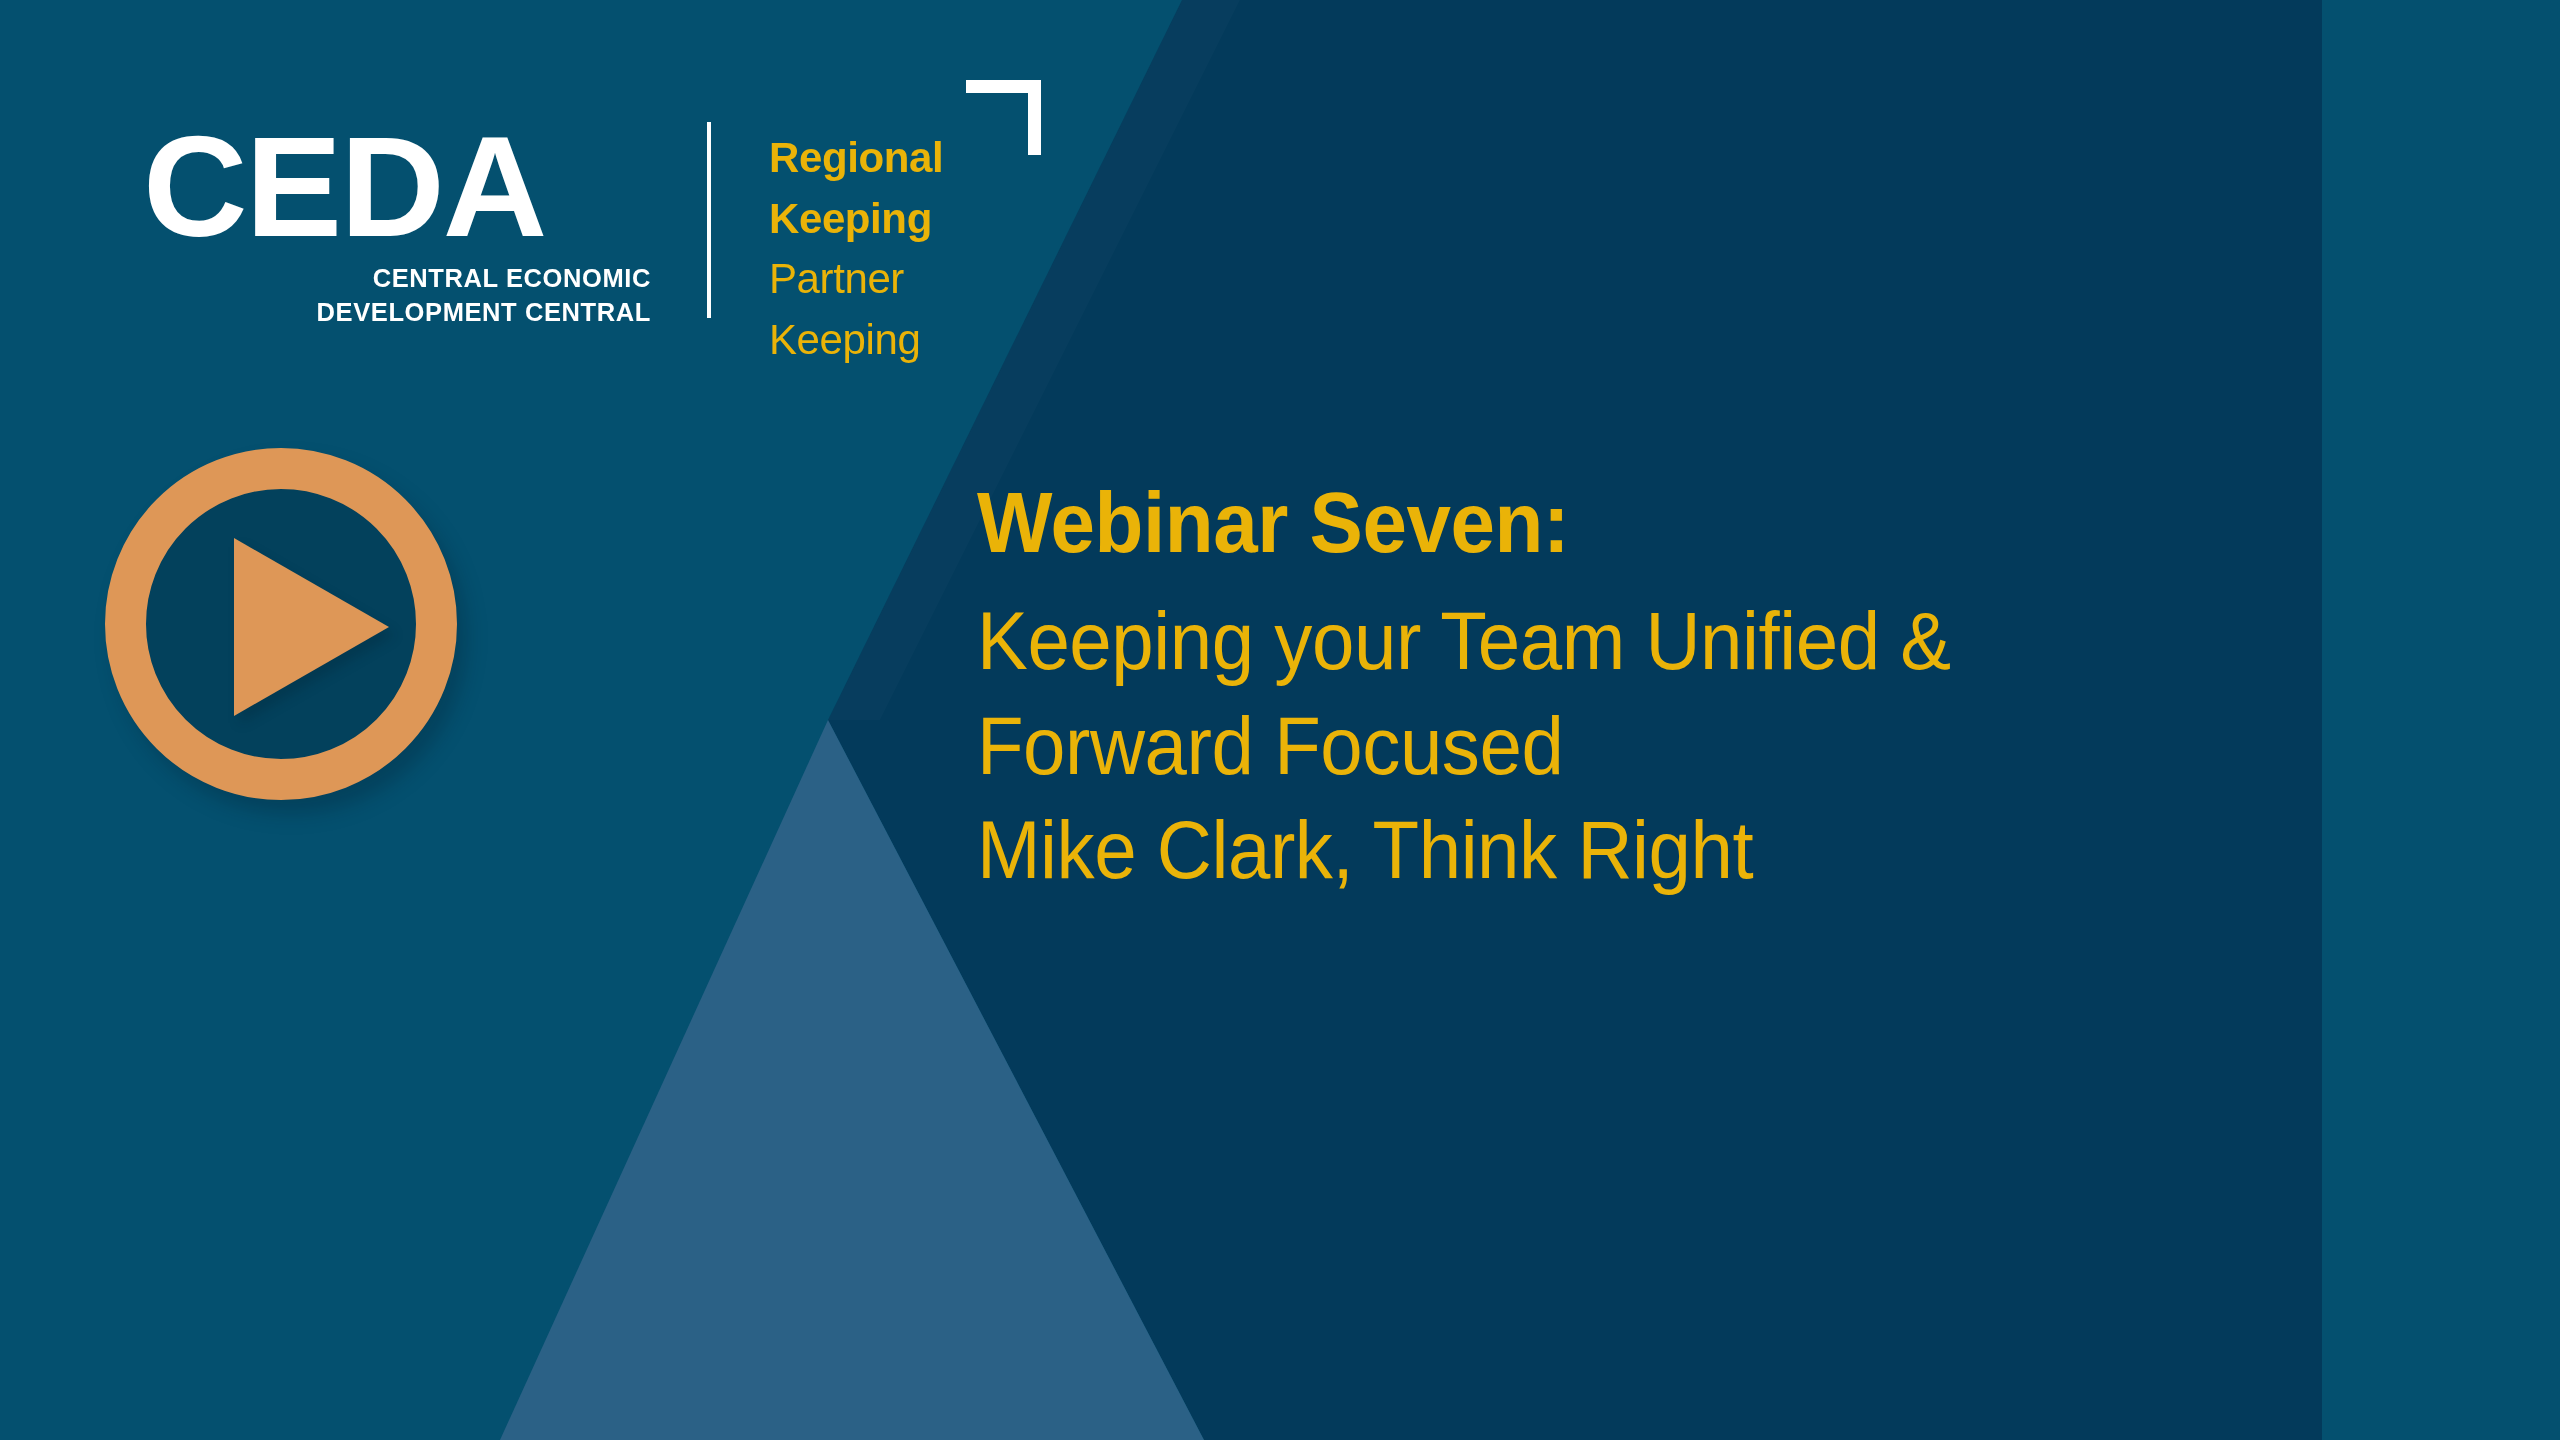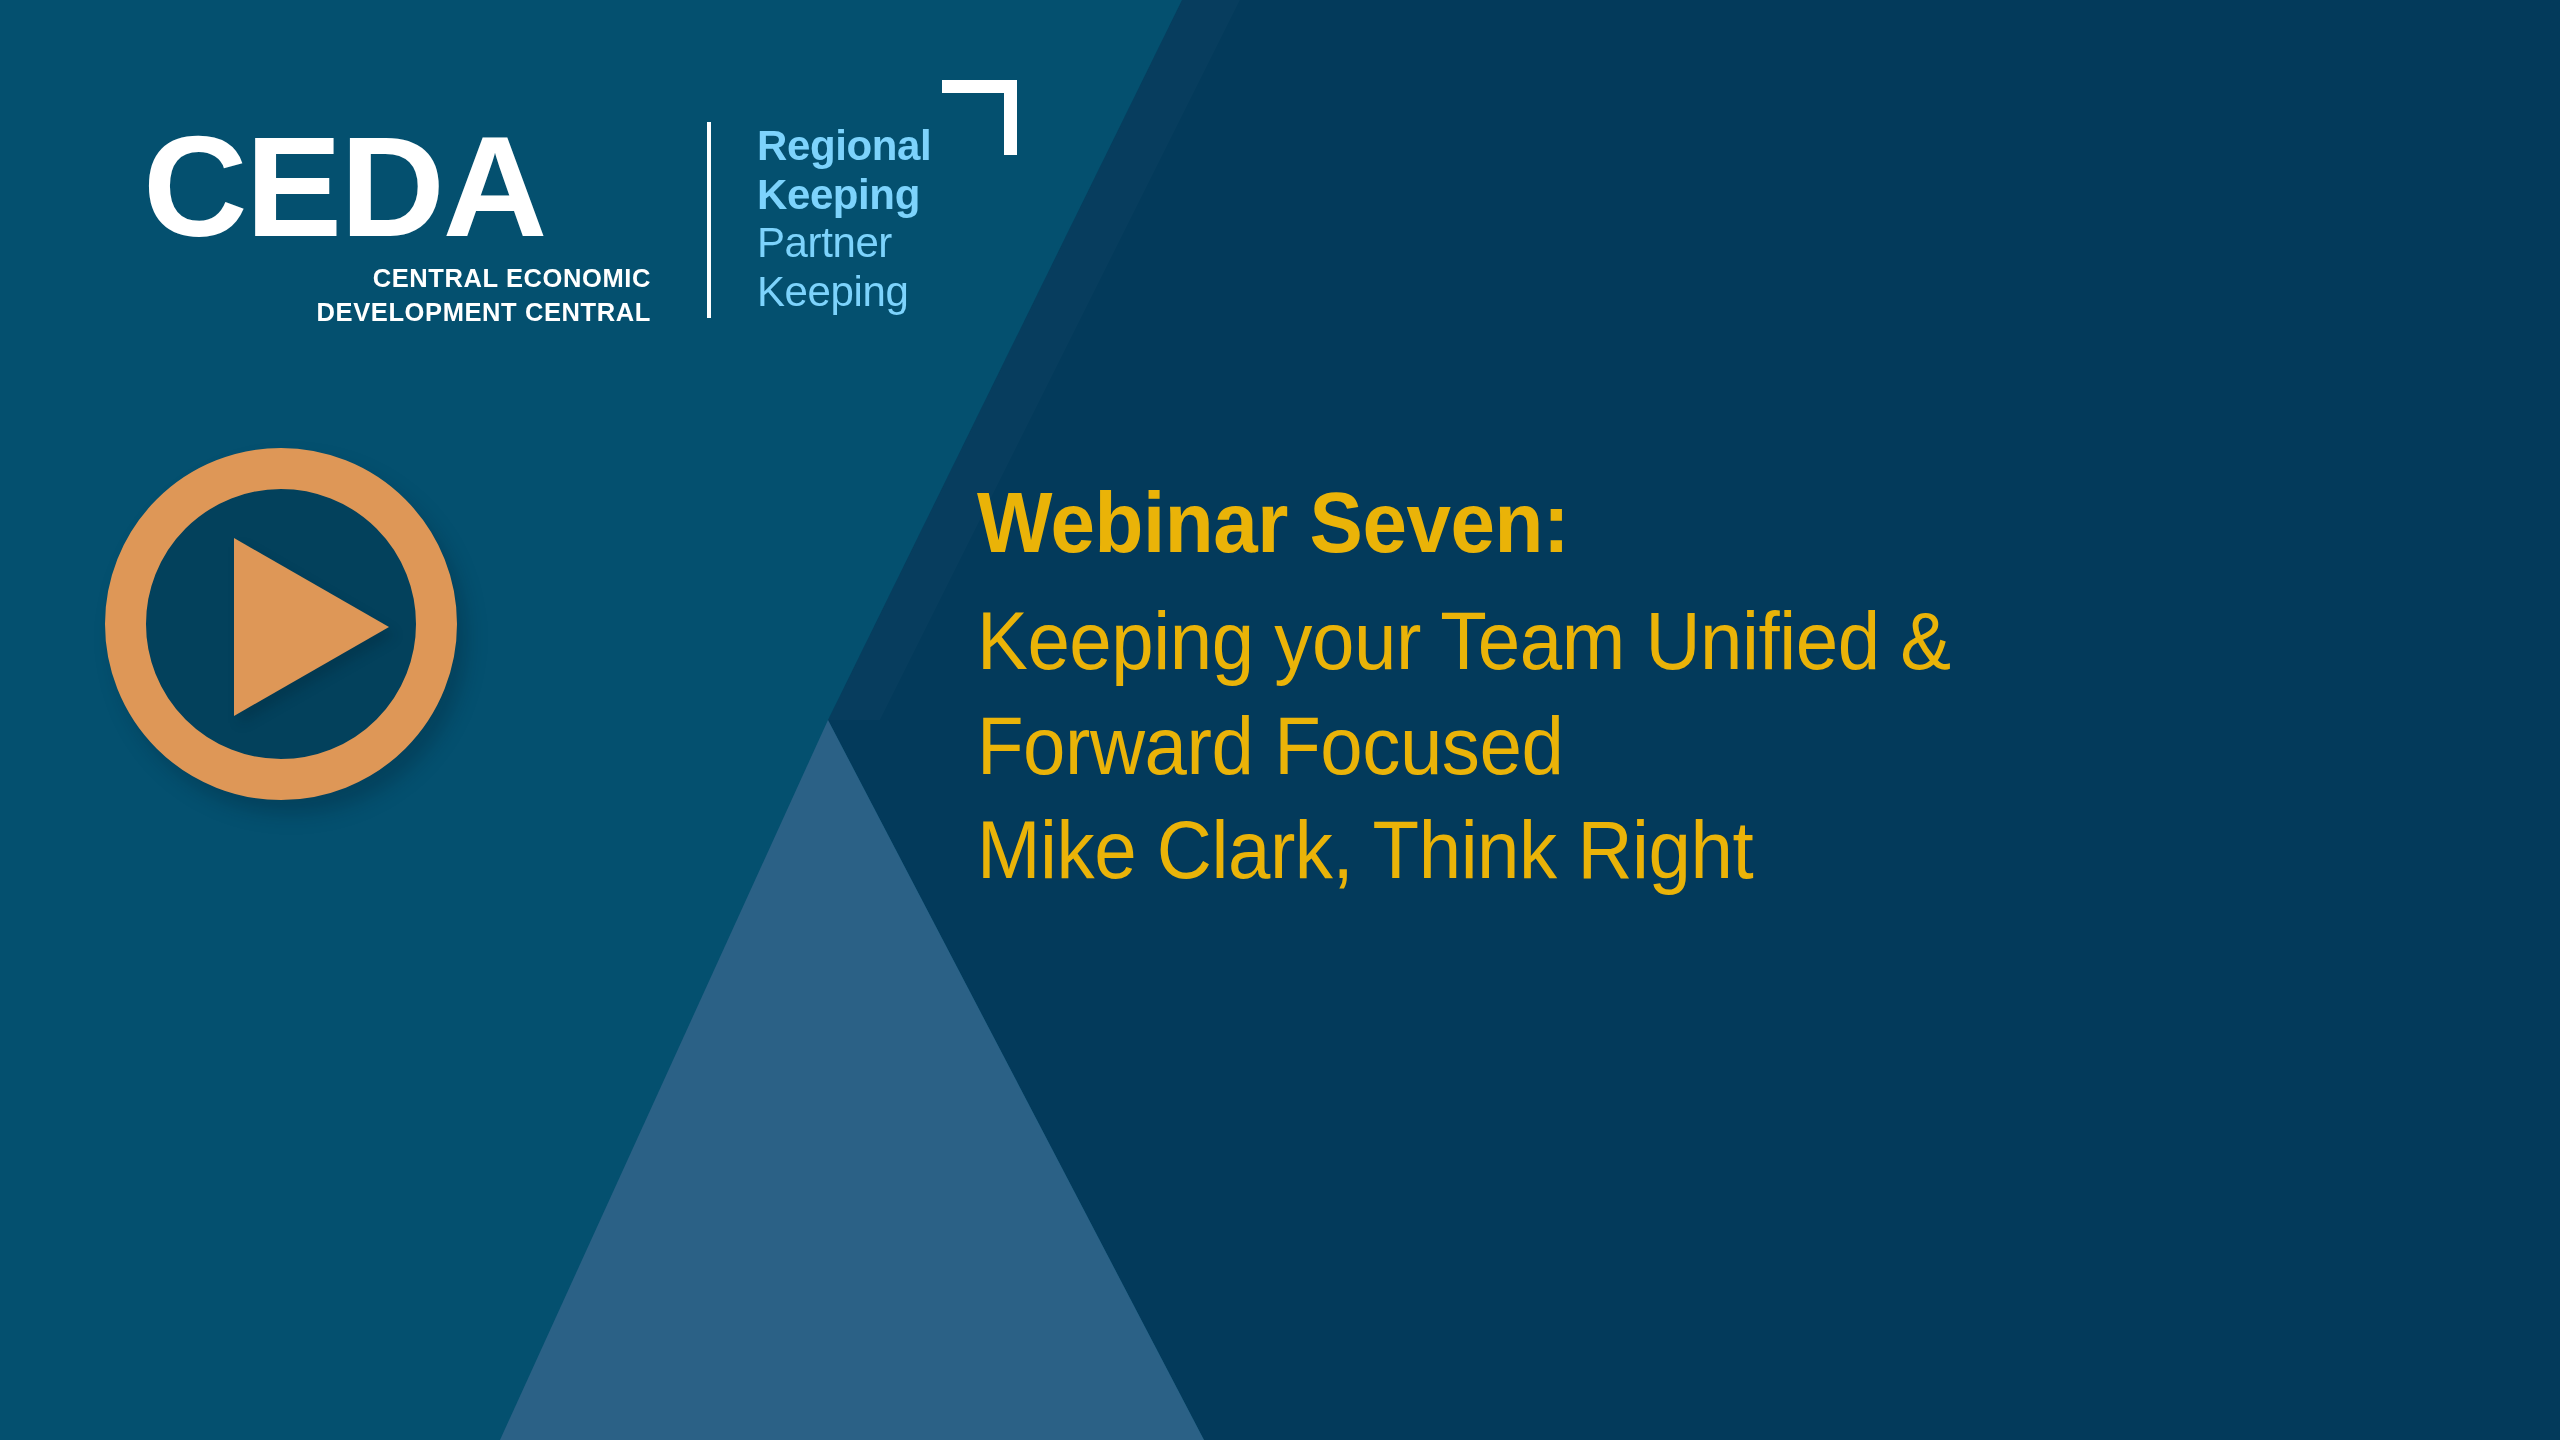--- a/index.html
+++ b/index.html
@@ -1,18 +1,18 @@
 <!DOCTYPE html>
 <html><head>
 <meta charset="utf-8">
 <style>
   html,body{margin:0;padding:0;background:#04506F;}
   #stage{
     position:relative;
-    width:2560px;height:1440px;
+    width:2322px;height:1440px;
     overflow:hidden;
     background:#04506F;
     font-family:"Liberation Sans", sans-serif;
   }
 
   
   .bg-layer{position:absolute;inset:0;}
 
   
   .wedge-dark{
@@ -87,26 +87,26 @@
     background:#ffffff;
     margin:2px 0 0 44px;
     align-self:flex-start;
   }
   .logo-right{
     position:relative;
     margin-left:46px;
     padding-top:2px;
   }
   .rbp-line{
-    color:#7dd3fc;
+    color:#eab308;
     font-family:"Liberation Sans", sans-serif;
     font-size:42px;
     line-height:1.16;
     letter-spacing:-0.4px;
-    margin:0;
+    margin:12px;
   }
   .rbp-line.bold{font-weight:bold;}
   .rbp-line.light{font-weight:normal;}
   .rbp-corner{
     position:absolute;
     right:-86px;top:-40px;
     width:62px;height:62px;
     border-top:13px solid #ffffff;
     border-right:13px solid #ffffff;
   }

